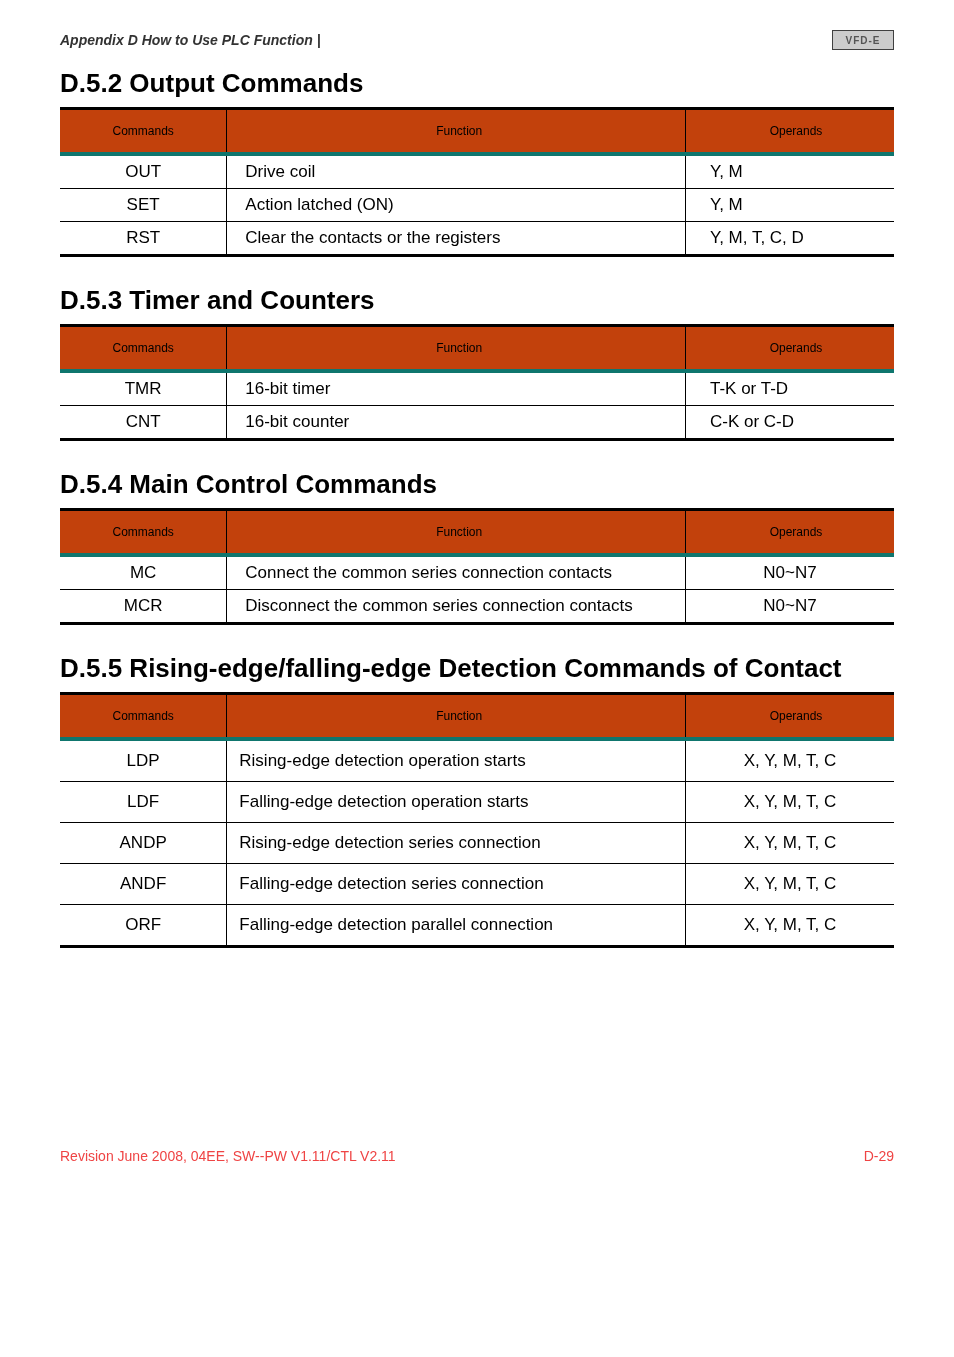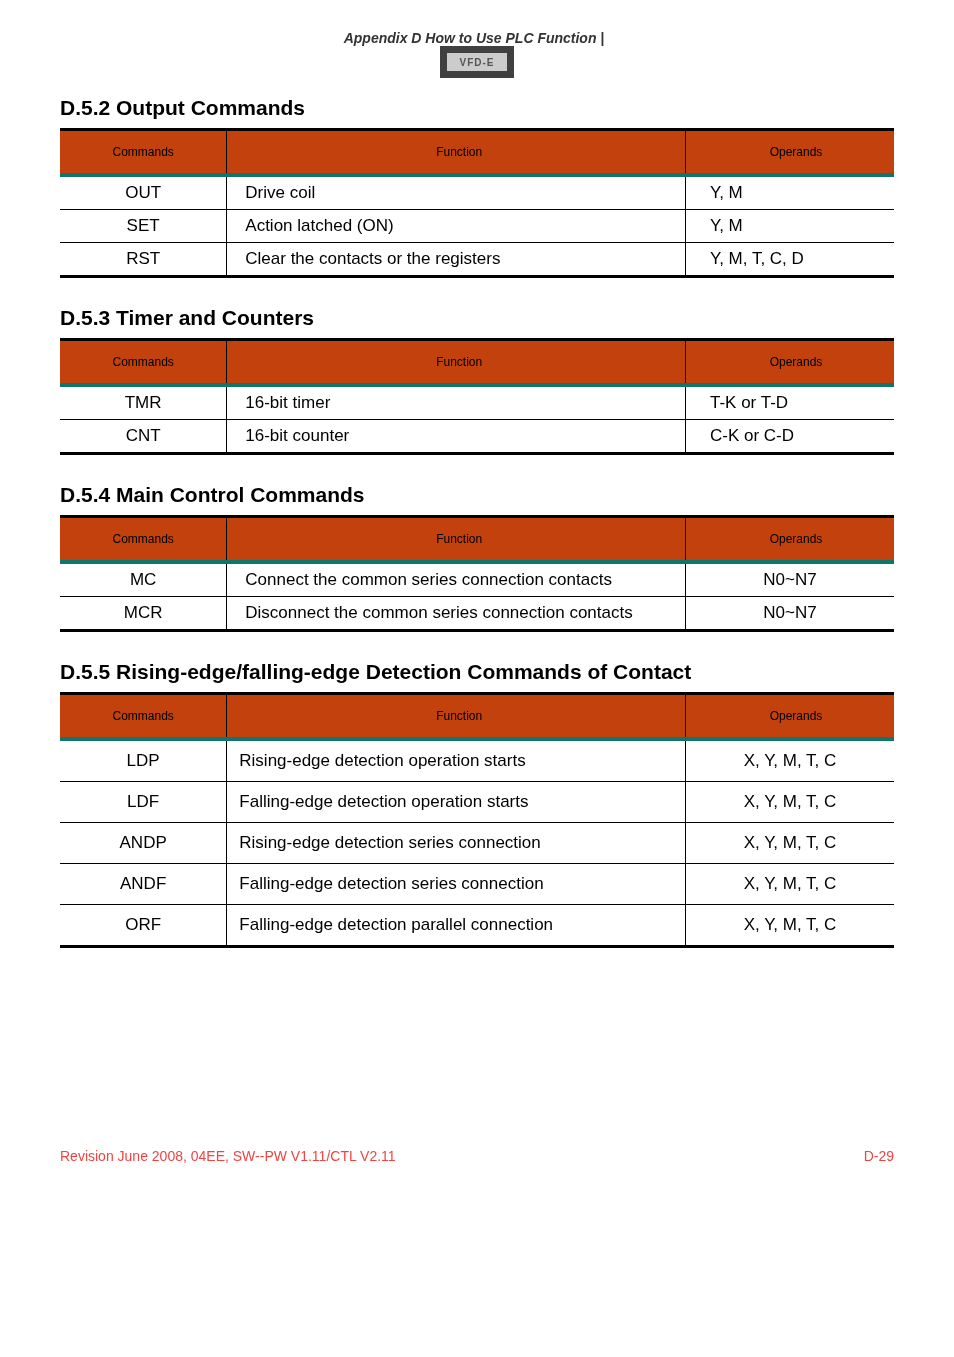--- a/index.html
+++ b/index.html
@@ -15,41 +15,40 @@
   }
   .header {
     display: flex;
     justify-content: space-between;
     align-items: center;
     font-style: italic;
     font-weight: bold;
     font-size: 14px;
     color: #333;
     margin-bottom: 10px;
-    flex-direction: column;
   }
   .header-text {
     margin-right: 6px;
   }
   .logo-box {
     width: 60px;
     height: 18px;
     background: #ccc;
-    border: 7px solid #404040;
+    border: 1px solid #404040;
     display: inline-flex;
     align-items: center;
     justify-content: center;
     font-size: 10px;
     font-style: normal;
     font-weight: bold;
     color: #555;
     letter-spacing: 1px;
   }
   h2 {
-    font-size: 21px;
+    font-size: 26px;
     font-weight: bold;
     margin: 18px 0 8px 0;
   }
   table {
     width: 100%;
     border-collapse: collapse;
     margin-bottom: 28px;
   }
   thead th {
     background: #c2410c;

